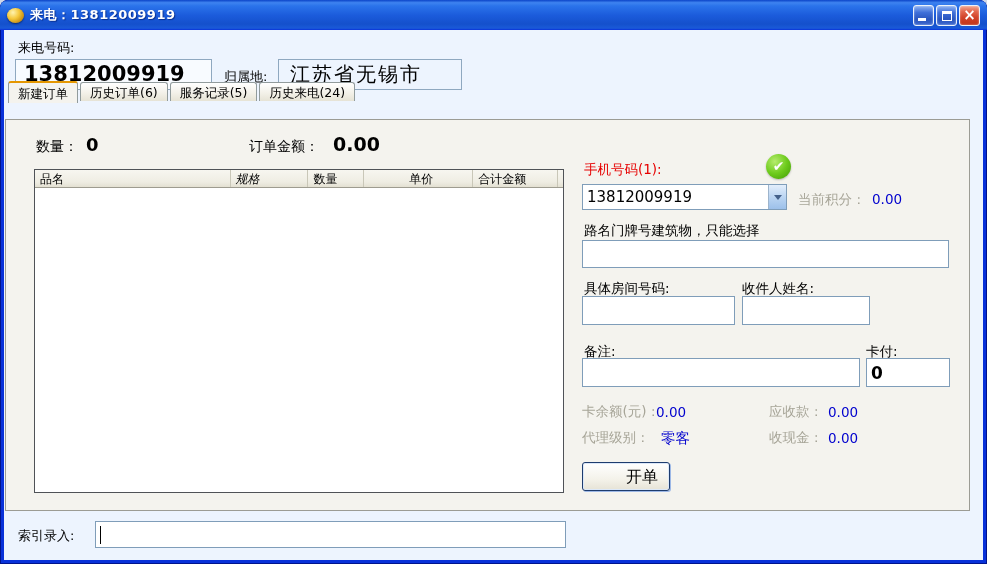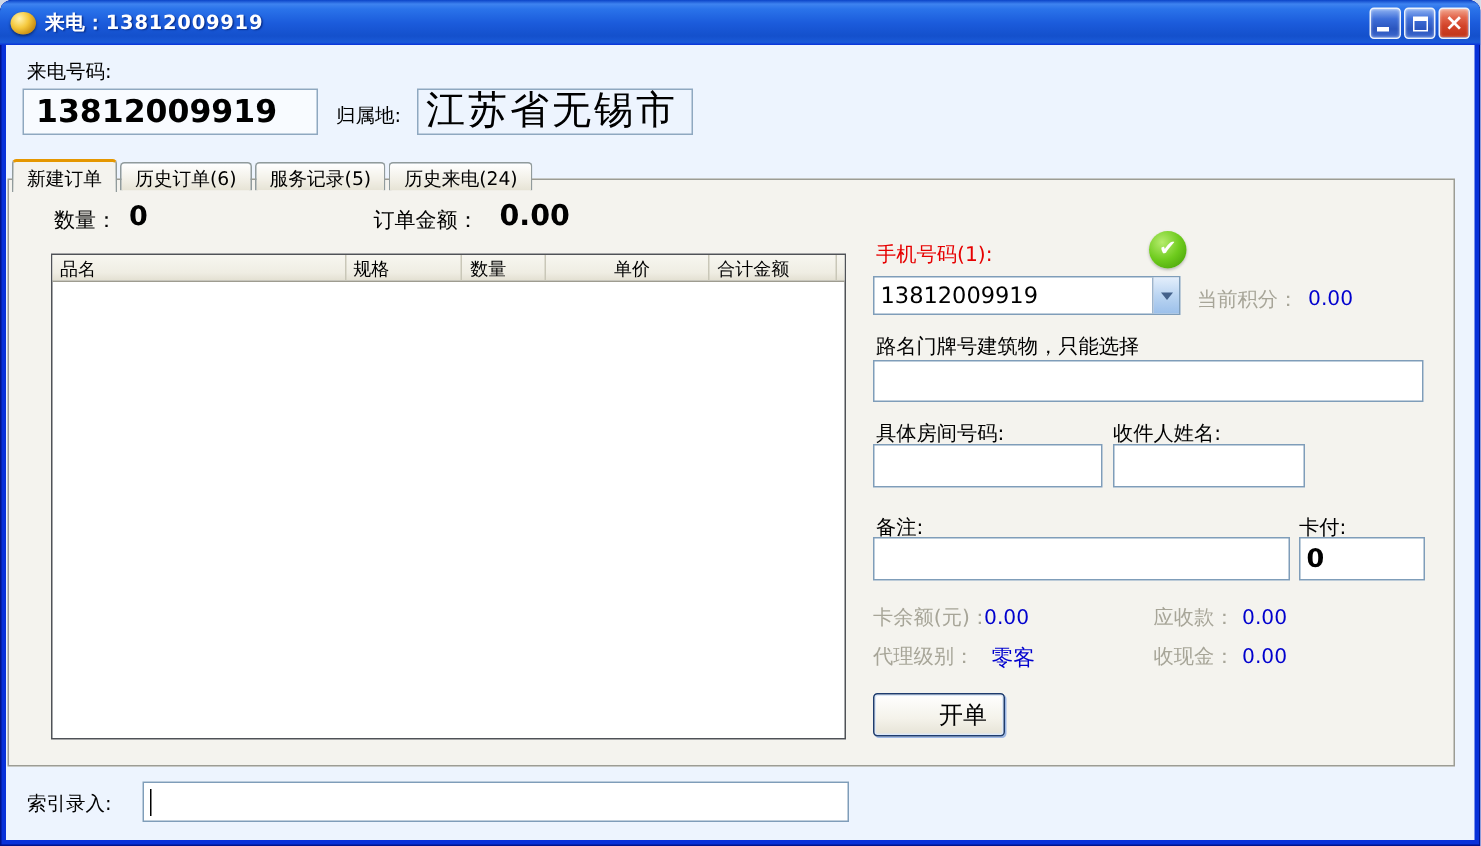--- a/index.html
+++ b/index.html
@@ -52,24 +52,24 @@
     position:absolute; left:4px; right:4px; top:30px; bottom:4px;
     background:#EDF4FE;
   }
   .lbl{ font-size:13px; color:#000; position:absolute; white-space:nowrap; }
 
   .bigbox{
     position:absolute; border:1px solid #8FA8C0; background:#F8FBFF;
     font-size:21px; font-weight:bold; color:#000;
     line-height:29px; padding-left:8px; white-space:nowrap; overflow:hidden;
   }
-  .bigbox.loc{ background:transparent; font-weight:normal; font-size:26px; letter-spacing:2px; padding-left:5px; }
-
-  
-  .tabstrip{ position:absolute; left:4px; top:76px; height:21px; display:flex; align-items:flex-end; z-index:3; }
+  .bigbox.loc{ background:transparent; font-weight:normal; font-size:20px; letter-spacing:2px; padding-left:11px; }
+
+  
+  .tabstrip{ position:absolute; left:4px; top:51px; height:21px; display:flex; align-items:center; z-index:3; }
   .tab{
     height:19px; margin-right:2px; padding:2px 9px 0 9px;
     font-size:12.5px; color:#000; white-space:nowrap; cursor:pointer;
     border:1px solid #919B9C; border-bottom:none; border-radius:3px 3px 0 0;
     background:linear-gradient(180deg,#FFFFFF 0%,#F3F1E9 55%,#E6E3D5 100%);
   }
   .tab.active{
     height:22px; padding-top:3px; margin-bottom:-1px;
     border-top:2px solid #E59700;
     background:#F4F3EE; position:relative; z-index:4;
@@ -179,21 +179,21 @@
     <div class="panel">
 
       <div class="sum-lbl" style="left:30px; top:18px;">数量：</div>
       <div class="sum-val" style="left:80px; top:14px; font-size:18px;">0</div>
       <div class="sum-lbl" style="left:243px; top:18px;">订单金额：</div>
       <div class="sum-val" style="left:327px; top:13px; font-size:19px;">0.00</div>
 
       <div class="items">
         <div class="items-header">
           <div class="hcell" style="width:196px;">品名</div>
-          <div class="hcell" style="width:78px;">规格</div>
+          <div class="hcell" style="width:78px;font-style:italic;">规格</div>
           <div class="hcell" style="width:56px;">数量</div>
           <div class="hcell" style="width:69px;margin-left:40px;">单价</div>
           <div class="hcell" style="width:85px;">合计金额</div>
           <div class="hcell" style="flex:1;"></div>
         </div>
         <div></div>
       </div>
 
       <div class="red-lbl" style="left:578px; top:41px;">手机号码(1):</div>
       <div class="check-icon" style="left:760px; top:34px;">✔</div>

